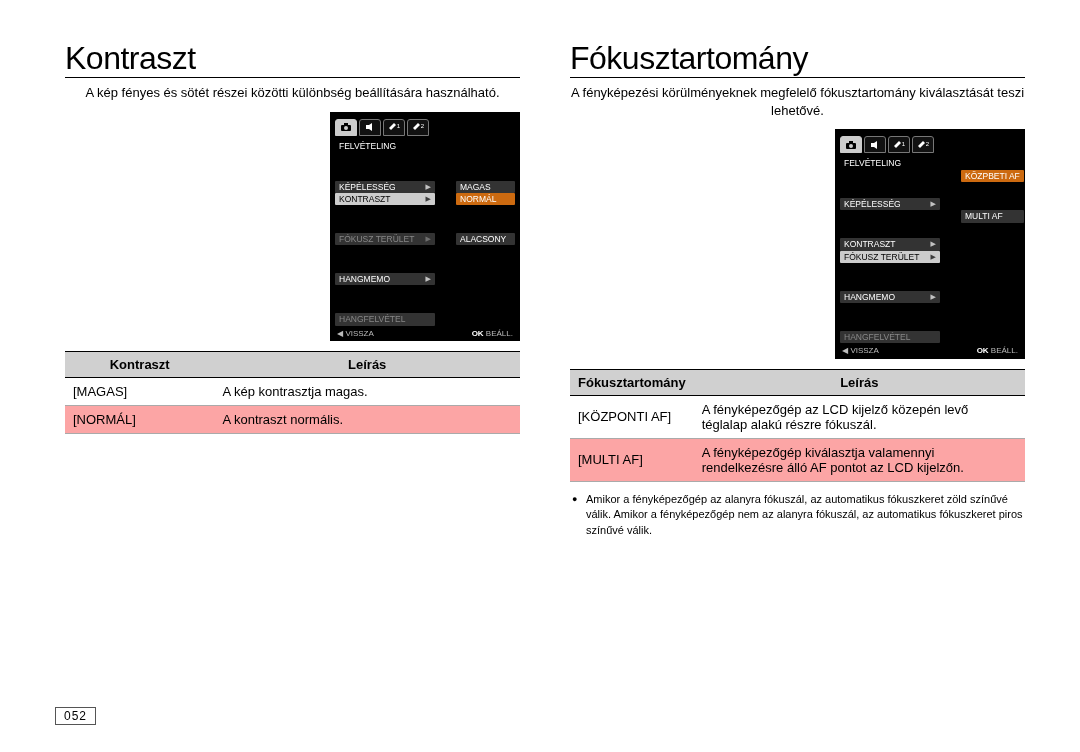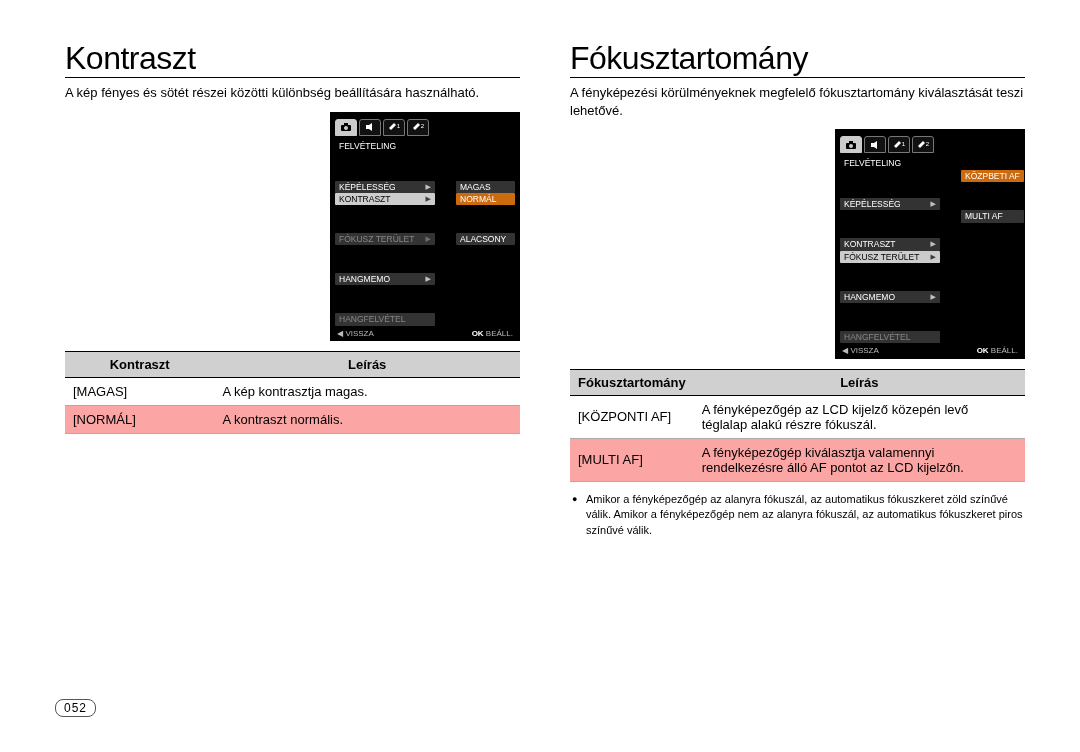--- a/index.html
+++ b/index.html
@@ -26,20 +26,21 @@
     font-weight: 500;
     margin: 0 0 2px 0;
     border-bottom: 1px solid #000;
     padding-bottom: 0px;
     letter-spacing: -0.5px;
   }
   .intro {
     font-size: 13px;
     margin: 6px 0 10px 0;
     line-height: 1.35;
+    text-align: center;
   }
   .lcd-wrap {
     display:flex;
     justify-content:flex-end;
     margin: 5px 0 10px 0;
   }
   .lcd {
     width: 190px;
     background: #000;
     padding: 5px 5px 3px 5px;
@@ -145,23 +146,23 @@
     content: "●";
     position: absolute;
     left: 0;
     top: 1px;
     font-size: 9px;
   }
 
   .pagenum {
     position:absolute;
     left: 55px;
-    bottom: 35px;
+    bottom: 27px;
     border: 1px solid #555;
-    border-radius: 8px;
+    border-radius: 0;
     padding: 1px 8px;
     font-size: 12px;
     letter-spacing: 1px;
   }
 </style>
 </head>
 <body>
 
 <div class="page">
 

